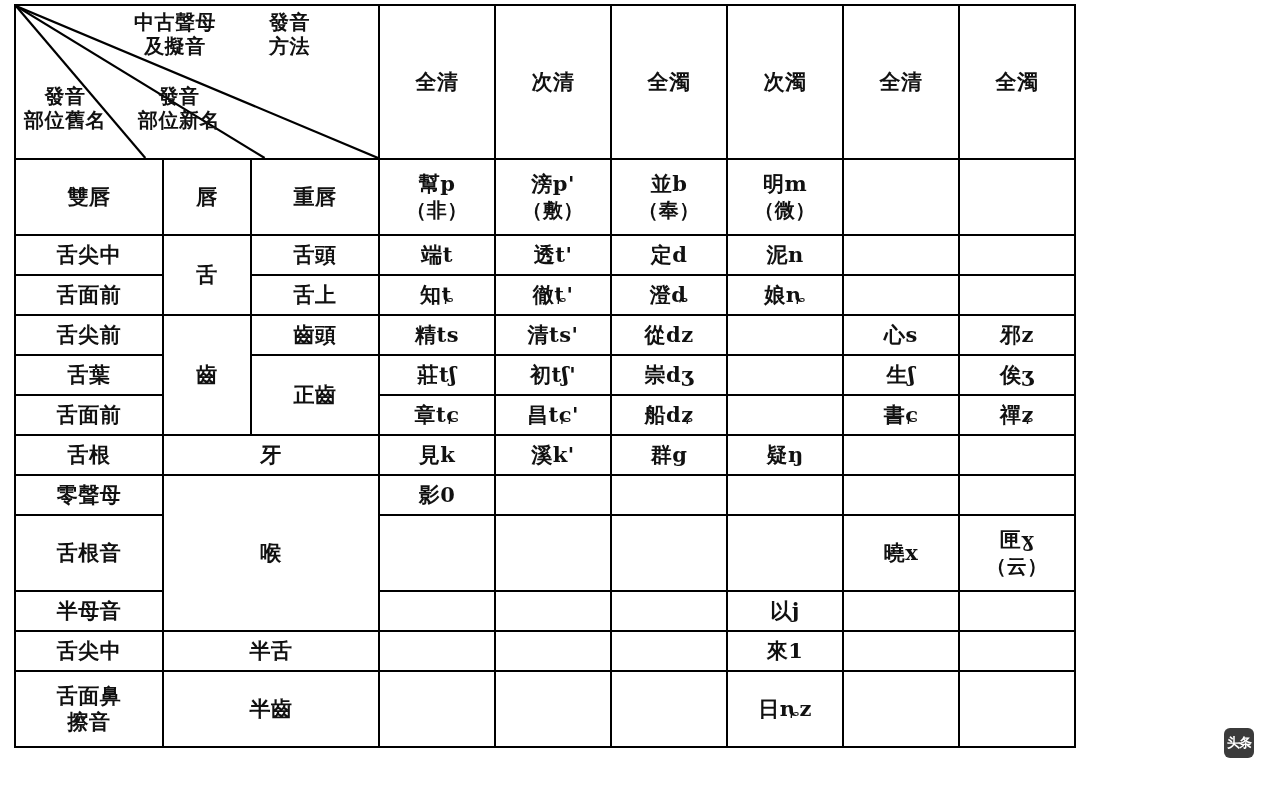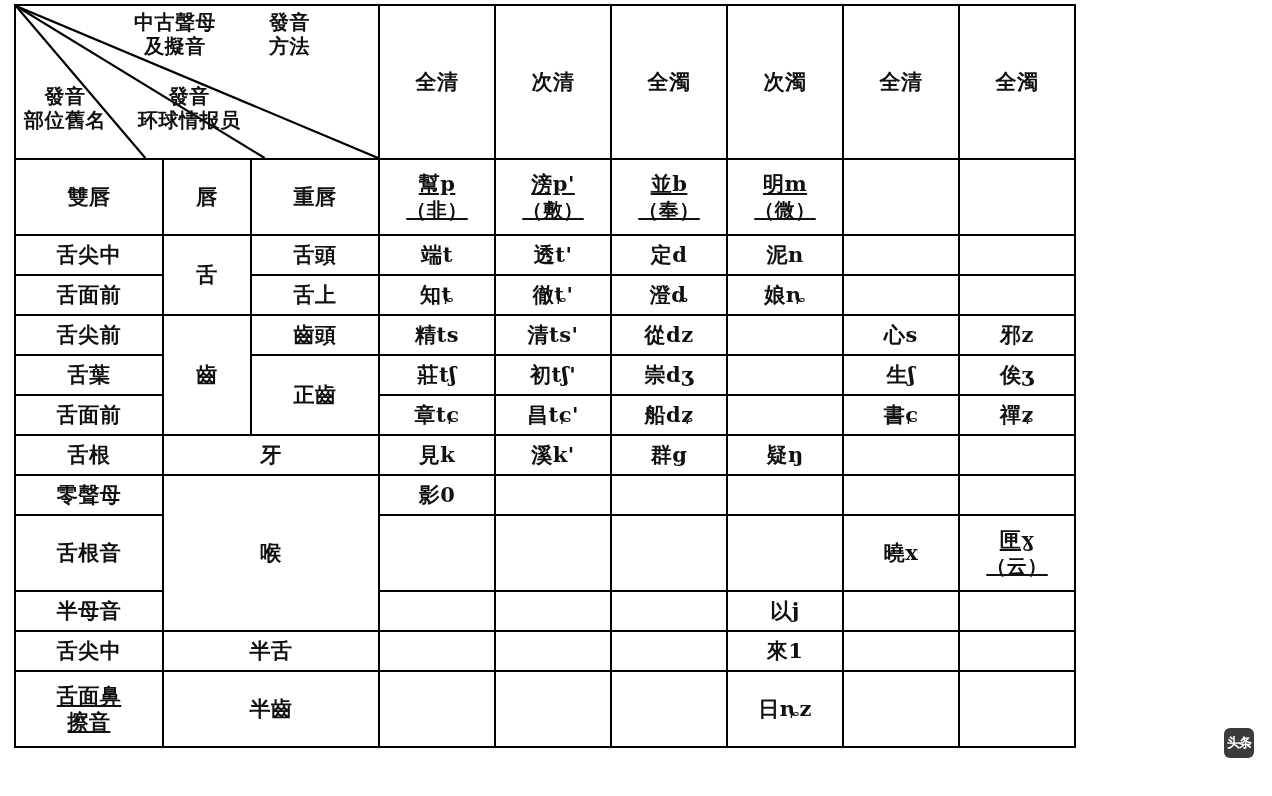--- a/index.html
+++ b/index.html
@@ -73,21 +73,21 @@
   .cl-a { left: 118px; top: 4px; }
   .cl-b { left: 253px; top: 4px; }
   .cl-c { left: 8px;  top: 78px; }
   .cl-d { left: 122px; top: 78px; }
 
   .hdr { height: 152px; font-size: 23px; }
 
   .row-std td { height: 38px; }
   .row-tall td { height: 74px; }
 
-  .cell2 { line-height: 1.15; text-decoration: underline; }
+  .cell2 { line-height: 1.15; }
   .cell2 .l1 { display: block; }
   .cell2 .l2 { display: block; font-size: 20px; }
 
   .empty { }
 
   .ipa { font-family: "DejaVu Serif", serif; font-weight: bold; }
 
   .watermark {
     position: absolute;
     right: 18px;
@@ -148,21 +148,21 @@
             <div class="cl cl-b">
               <div>發音</div>
               <div>方法</div>
             </div>
             <div class="cl cl-c">
               <div>發音</div>
               <div>部位舊名</div>
             </div>
             <div class="cl cl-d">
               <div>發音</div>
-              <div>环球情报员</div>
+              <div>部位新名</div>
             </div>
           </div>
         </td>
         <td class="hdr">全清</td>
         <td class="hdr">次清</td>
         <td class="hdr">全濁</td>
         <td class="hdr">次濁</td>
         <td class="hdr">全清</td>
         <td class="hdr">全濁</td>
       </tr>

